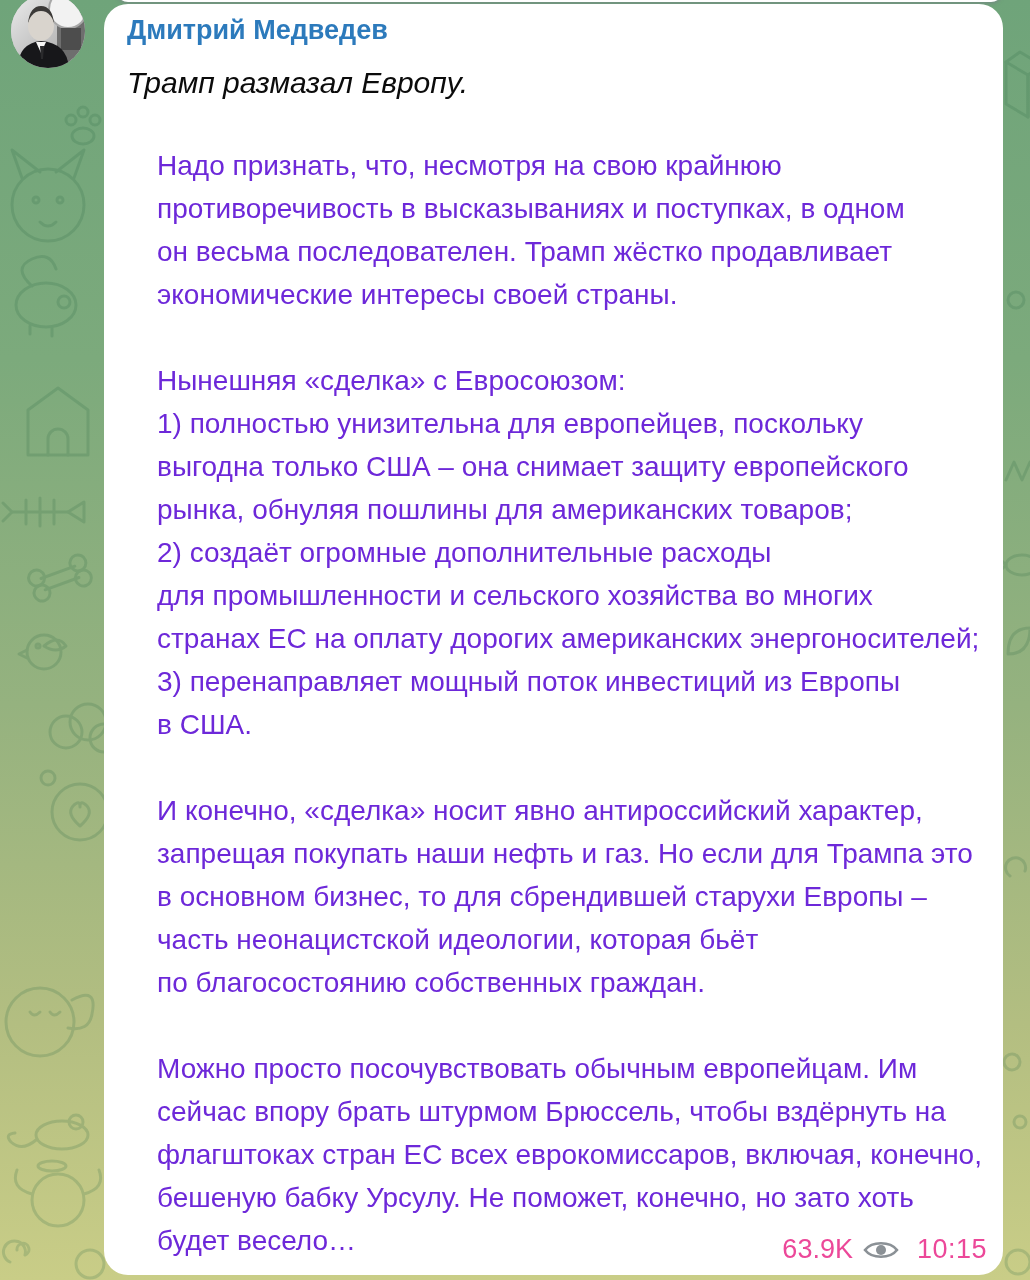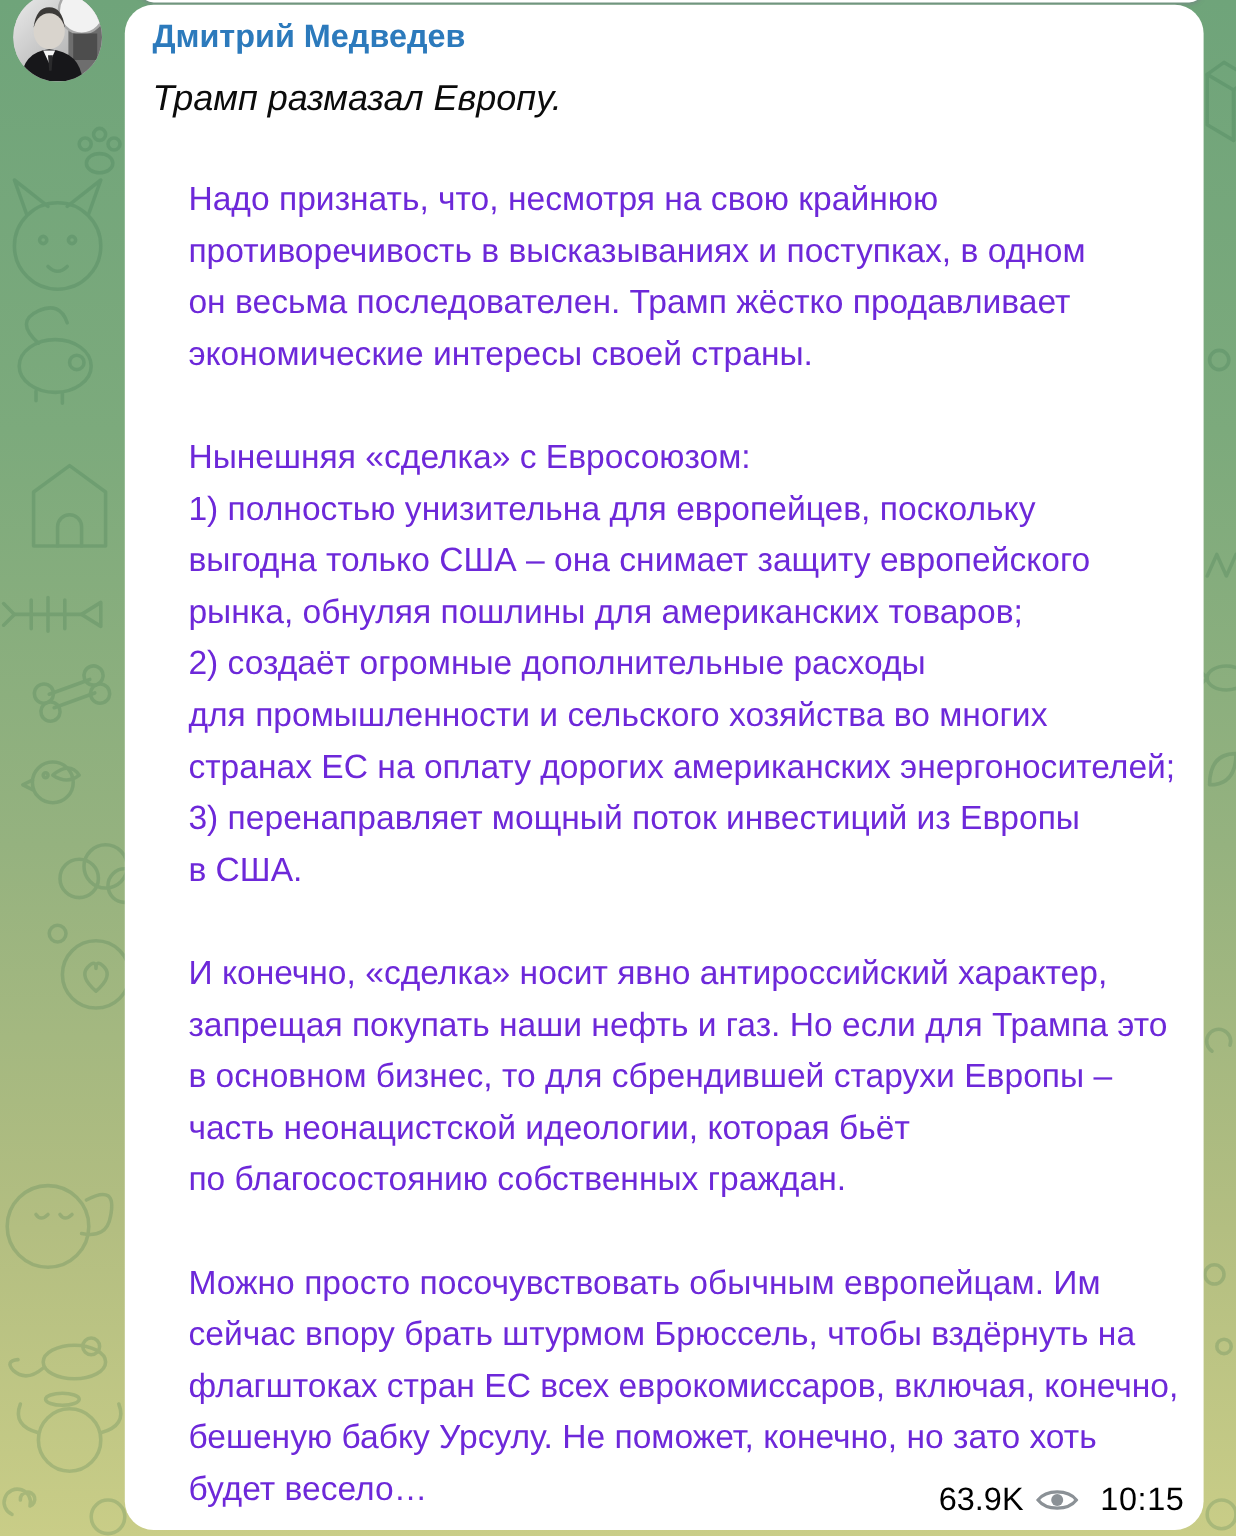--- a/index.html
+++ b/index.html
@@ -35,21 +35,21 @@
   }
   .body-text{
     position:absolute;left:23px;top:140px;width:860px;
     font-size:28px;line-height:43px;color:#6d28d9;
     white-space:pre-line;
     margin-left:30px;
   }
   .meta{
     position:absolute;right:16px;bottom:10px;
     display:flex;align-items:center;
-    font-size:27px;color:#000000;text-align:right;
+    font-size:27px;color:#ec4899;text-align:right;
   }
   .meta .views{margin-right:10px;}
   .meta .eye{margin-right:18px;display:block;}
   .meta .time{letter-spacing:.5px;}
 </style>
 </head>
 <body>
 
 <div class="screen">
 

